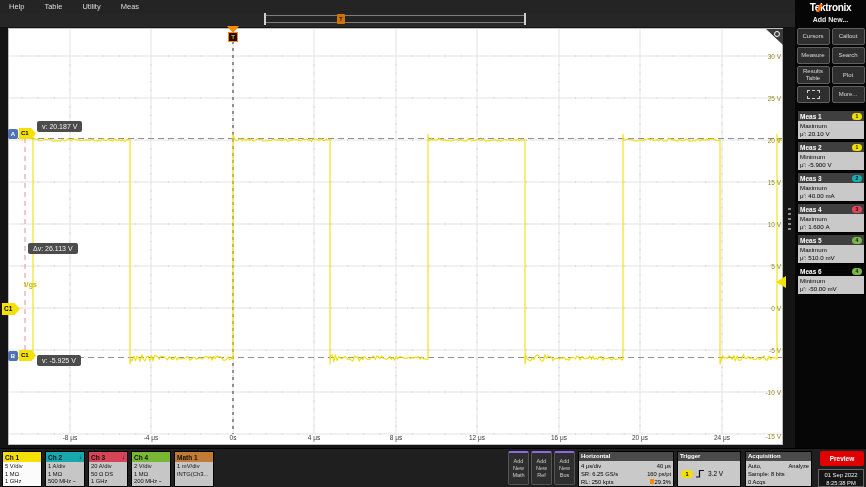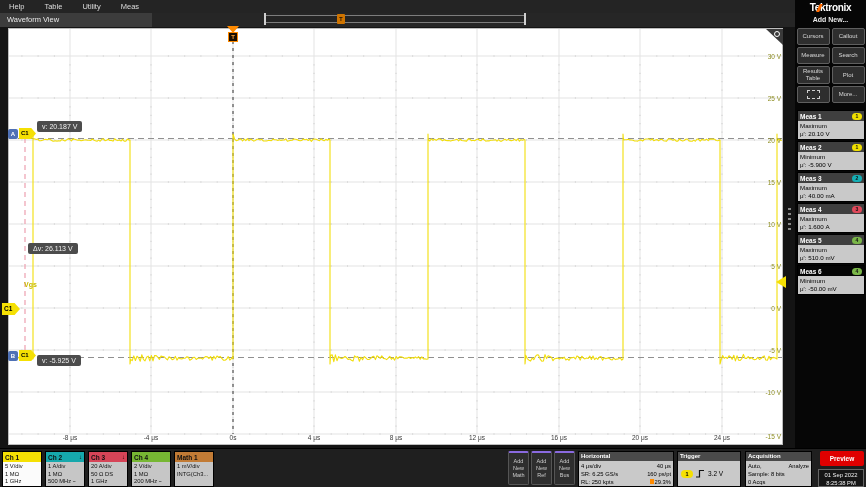--- a/index.html
+++ b/index.html
@@ -104,21 +104,20 @@
 <div class="app">
 
   <div class="menubar">
     <span class="menu-item">Help</span>
       <span class="menu-item">Table</span>
       <span class="menu-item">Utility</span>
       <span class="menu-item">Meas</span>
   </div>
 
   <div class="tabbar">
-    <div class="tab">Waveform View</div>
     <div class="minimap">
       <div class="mm-cap mm-left"></div>
       <div class="mm-cap mm-right"></div>
       <div class="mm-flag">T</div>
     </div>
   </div>
 
   <svg id="plot-svg" width="775" height="417">
       <rect x="0" y="0" width="775" height="417" fill="#ffffff"></rect>
       <line x1="0" y1="28" x2="775" y2="28" stroke="#e3e3e3" stroke-width="1"></line>

